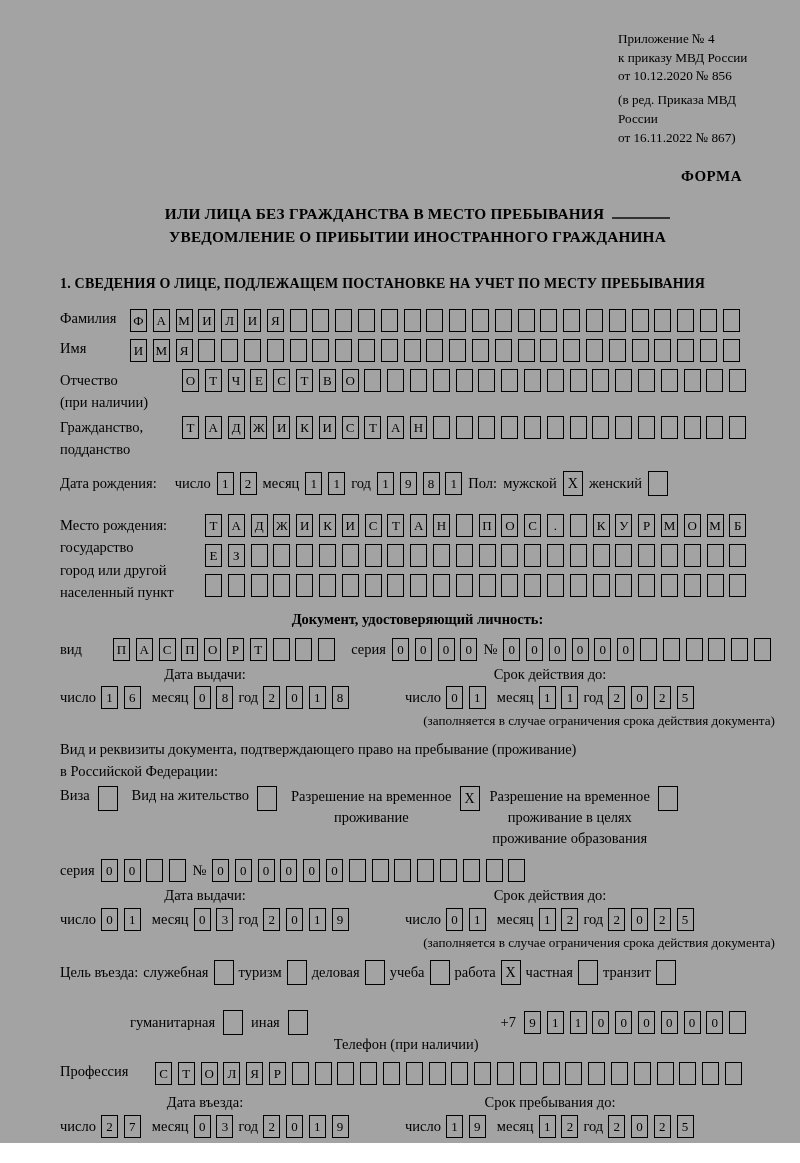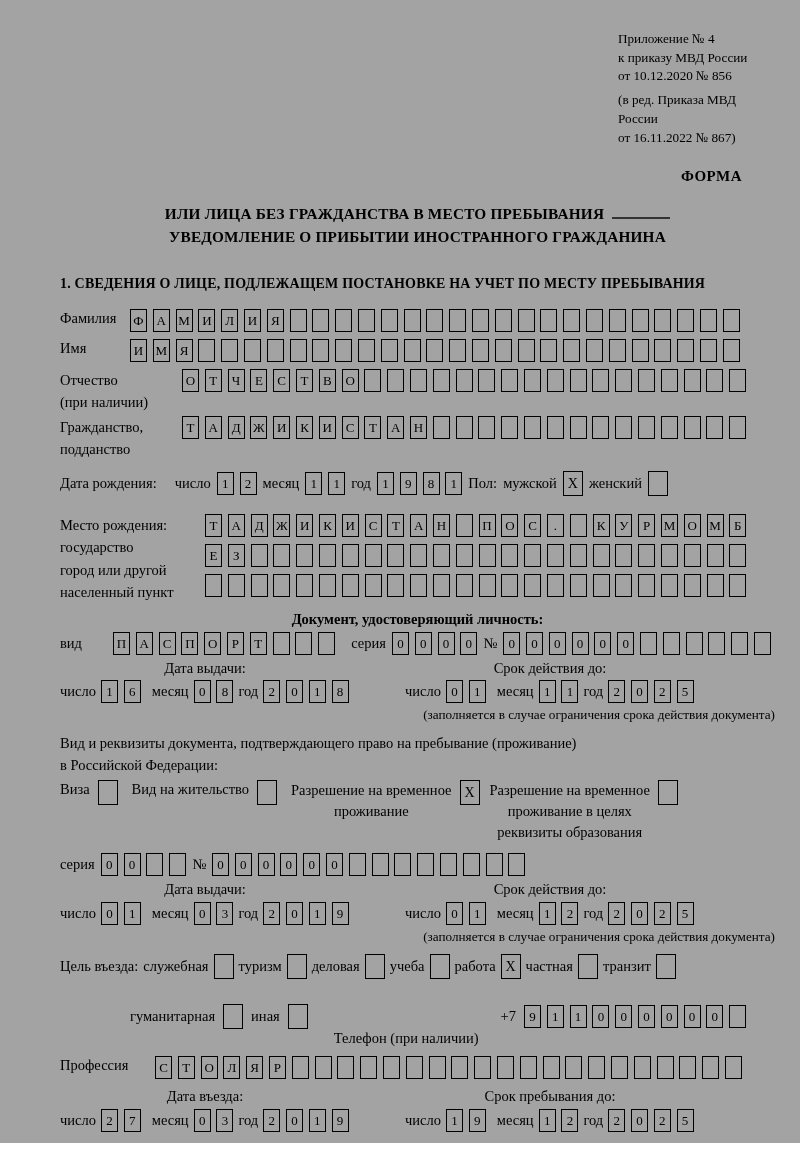--- a/index.html
+++ b/index.html
@@ -310,21 +310,21 @@
           <span class="cell"></span>
           <span class="cell"></span>
           <span class="cell"></span>
           <span class="cell"></span>
         </div>
     </div>
   </div>
 
   <div style="text-align:center;font-weight:bold;margin-top:6px;">Документ, удостоверяющий личность:</div>
 
-  <div class="f-row inl" style="margin-top:3px;gap:6px;">
+  <div class="f-row inl" style="margin-top:9px;gap:6px;">
     <span style="width:47px;">вид</span>
     <span class="cells">
         <span class="cell">П</span>
         <span class="cell">А</span>
         <span class="cell">С</span>
         <span class="cell">П</span>
         <span class="cell">О</span>
         <span class="cell">Р</span>
         <span class="cell">Т</span>
         <span class="cell"></span>
@@ -419,21 +419,21 @@
       <span class="txt">
         <span>Разрешение на временное</span><br>
         <span>проживание</span>
       </span>
       <span class="cbx">X</span>
     </div>
     <div class="opt" style="margin-left:10px;">
       <span class="txt">
         <span>Разрешение на временное</span><br>
         <span>проживание в целях</span><br>
-        <span>реквизиты образования</span>
+        <span>проживание образования</span>
       </span>
       <span class="cbx"></span>
     </div>
   </div>
 
   <div class="f-row inl" style="margin-top:10px;gap:6px;">
     <span>серия</span>
     <span class="cells">
         <span class="cell">0</span>
         <span class="cell">0</span>

